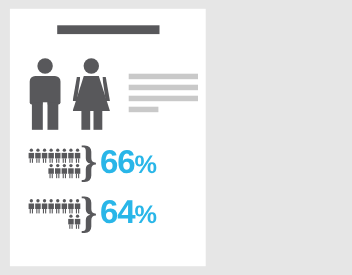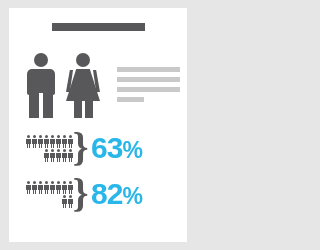--- a/index.html
+++ b/index.html
@@ -315,21 +315,21 @@
           </div>
           <div class="p">
             <div class="h" style="background: rgb(88, 88, 91);"></div>
             <div class="t" style="background: rgb(88, 88, 91);"></div>
             <div class="l" style="background: rgb(88, 88, 91);"></div>
             <div class="r" style="background: rgb(88, 88, 91);"></div>
           </div>
         </div>
       </div>
       <div class="brace" style="color: rgb(88, 88, 91);">}</div>
-      <div class="percent" style="color: rgb(41, 182, 232);"><span>63</span><span class="sym">%</span></div>
+      <div class="percent" style="color: rgb(41, 182, 232);"><span>66</span><span class="sym">%</span></div>
     </div>
   <div id="stat-row-1" class="stat-row">
       <div class="icon-grid">
         <div class="icon-line">
           <div class="p">
             <div class="h" style="background: rgb(88, 88, 91);"></div>
             <div class="t" style="background: rgb(88, 88, 91);"></div>
             <div class="l" style="background: rgb(88, 88, 91);"></div>
             <div class="r" style="background: rgb(88, 88, 91);"></div>
           </div>
@@ -385,16 +385,16 @@
           </div>
           <div class="p">
             <div class="h" style="background: rgb(88, 88, 91);"></div>
             <div class="t" style="background: rgb(88, 88, 91);"></div>
             <div class="l" style="background: rgb(88, 88, 91);"></div>
             <div class="r" style="background: rgb(88, 88, 91);"></div>
           </div>
         </div>
       </div>
       <div class="brace" style="color: rgb(88, 88, 91);">}</div>
-      <div class="percent" style="color: rgb(41, 182, 232);"><span>82</span><span class="sym">%</span></div>
+      <div class="percent" style="color: rgb(41, 182, 232);"><span>64</span><span class="sym">%</span></div>
     </div>
 
 </div>
 
 </body></html>

